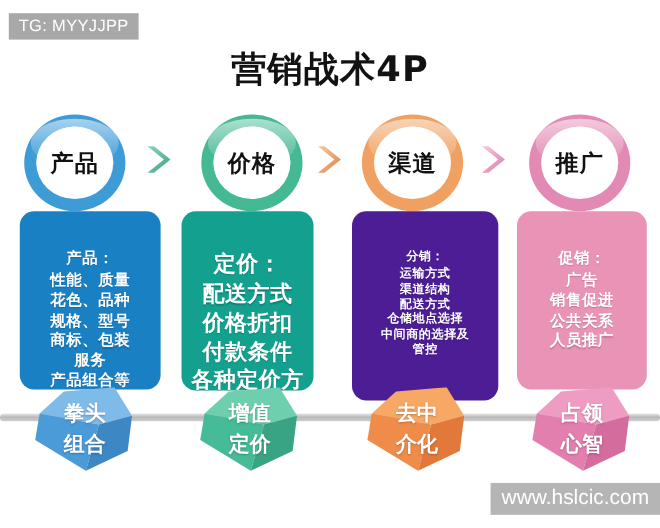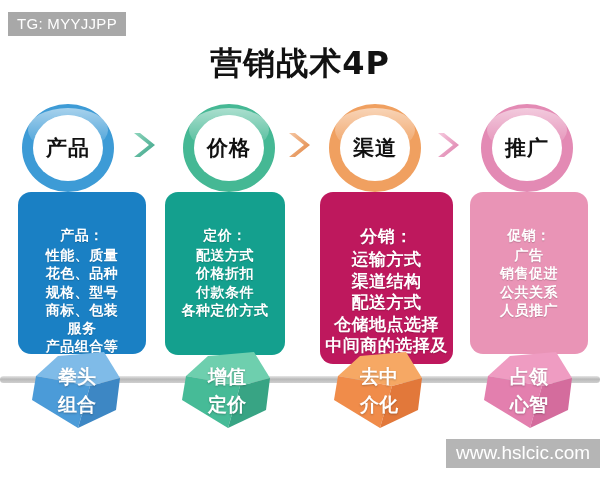--- a/index.html
+++ b/index.html
@@ -82,22 +82,22 @@
     padding-top:10px;
     font-family:"DejaVu Sans","Liberation Sans",sans-serif;
   }
   .box .line{
     line-height:1.30;
     letter-spacing:.5px;
     text-shadow:0 1px 1px rgba(0,0,0,.18);
   }
   .box .head{margin-bottom:2px;margin-top:24px;}
   .b1{left:18px;top:192px;width:128px;height:162px;background:#1a80c4;font-size:14px;}
-  .b2{left:165px;top:192px;width:120px;height:163px;background:#14a08e;font-size:14px;}
-  .b3{left:320px;top:192px;width:133px;height:172px;background:#be185d;font-size:17px;}
+  .b2{left:165px;top:192px;width:120px;height:163px;background:#14a08e;font-size:20px;}
+  .b3{left:320px;top:192px;width:133px;height:172px;background:#4c1d95;font-size:11px;}
   .b4{left:470px;top:192px;width:118px;height:162px;background:#e994b6;font-size:14px;}
   .b3 .line{line-height:1.26;}
 
   
   .rod{
     position:absolute;left:0;top:376px;width:600px;height:7px;
     background:linear-gradient(180deg,#e7e7e7,#b9b9b9 45%,#cfcfcf);
     border-radius:4px;
   }
 

